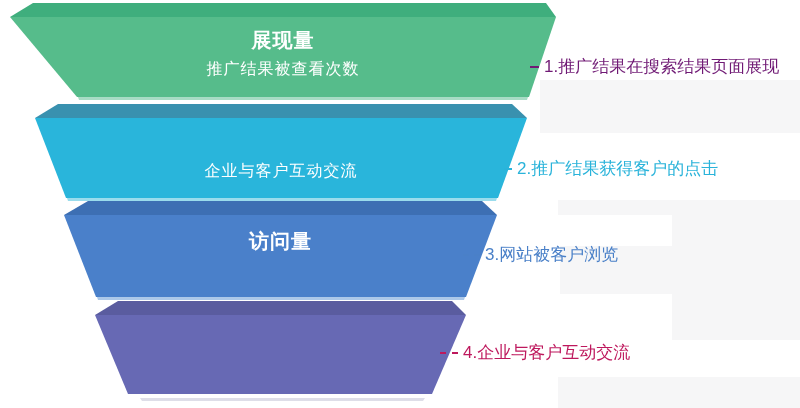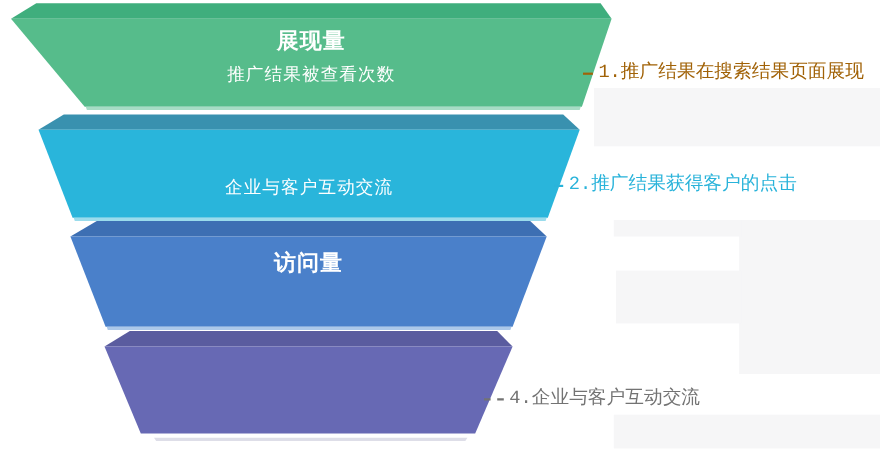--- a/index.html
+++ b/index.html
@@ -1,21 +1,21 @@
 <!DOCTYPE html>
 <html><head>
 <meta charset="utf-8">
 <style>
   html,body{margin:0;padding:0;background:#fff;}
   .stage{
     position:relative;
     width:800px;height:408px;
     background:#ffffff;
     overflow:hidden;
-    font-family:Liberation Mono, monospace;
+    font-family:Liberation Sans, sans-serif;
   }
   .bg-patch{position:absolute;background:#f6f6f7;}
   .funnel-svg{position:absolute;left:0;top:0;}
   
   .tier-text{
     position:absolute;
     text-align:center;
     color:#ffffff;
     pointer-events:none;
   }
@@ -38,24 +38,24 @@
     gap:5px;
     font-size:17px;
     line-height:22px;
     white-space:nowrap;
   }
   .annotation .leader{
     display:inline-block;
     height:0;
     border-top:2px dashed currentColor;
   }
-  .ann-1{color:#a16207;}
+  .ann-1{color:#701a75;}
   .ann-2{color:#29b3da;}
   .ann-3{color:#4a80c8;}
-  .ann-4{color:#737373;margin-top:10px;}
+  .ann-4{color:#be185d;}
   .leader-1{width:9px;}
   .leader-2{width:8px;}
   .leader-3{width:17px;}
   .leader-4{width:18px;}
 </style>
 </head>
 <body>
 
 <div class="stage">
 
@@ -103,19 +103,23 @@
   <div class="annotation ann-1" style="left:530px;top:56px;">
     <span class="leader leader-1"></span>
     <span data-bind="diagram.annotations.0.label">1.推广结果在搜索结果页面展现</span>
   </div>
 
   <div class="annotation ann-2" style="left:504px;top:158px;">
     <span class="leader leader-2"></span>
     <span data-bind="diagram.annotations.1.label">2.推广结果获得客户的点击</span>
   </div>
 
+  <div class="annotation ann-3" style="left:463px;top:244px;">
+    <span class="leader leader-3"></span>
+    <span data-bind="diagram.annotations.2.label">3.网站被客户浏览</span>
+  </div>
 
   <div class="annotation ann-4" style="left:440px;top:342px;">
     <span class="leader leader-4"></span>
     <span data-bind="diagram.annotations.3.label">4.企业与客户互动交流</span>
   </div>
 
 </div>
 
 </body></html>

